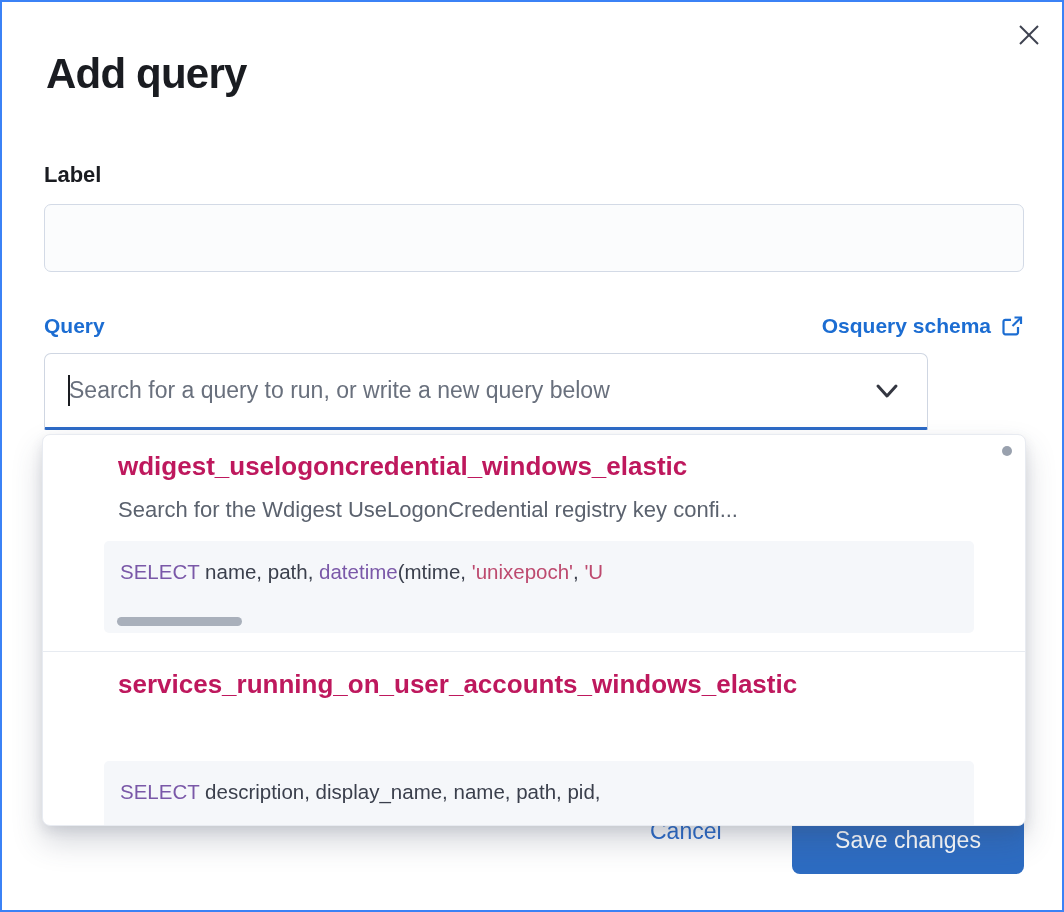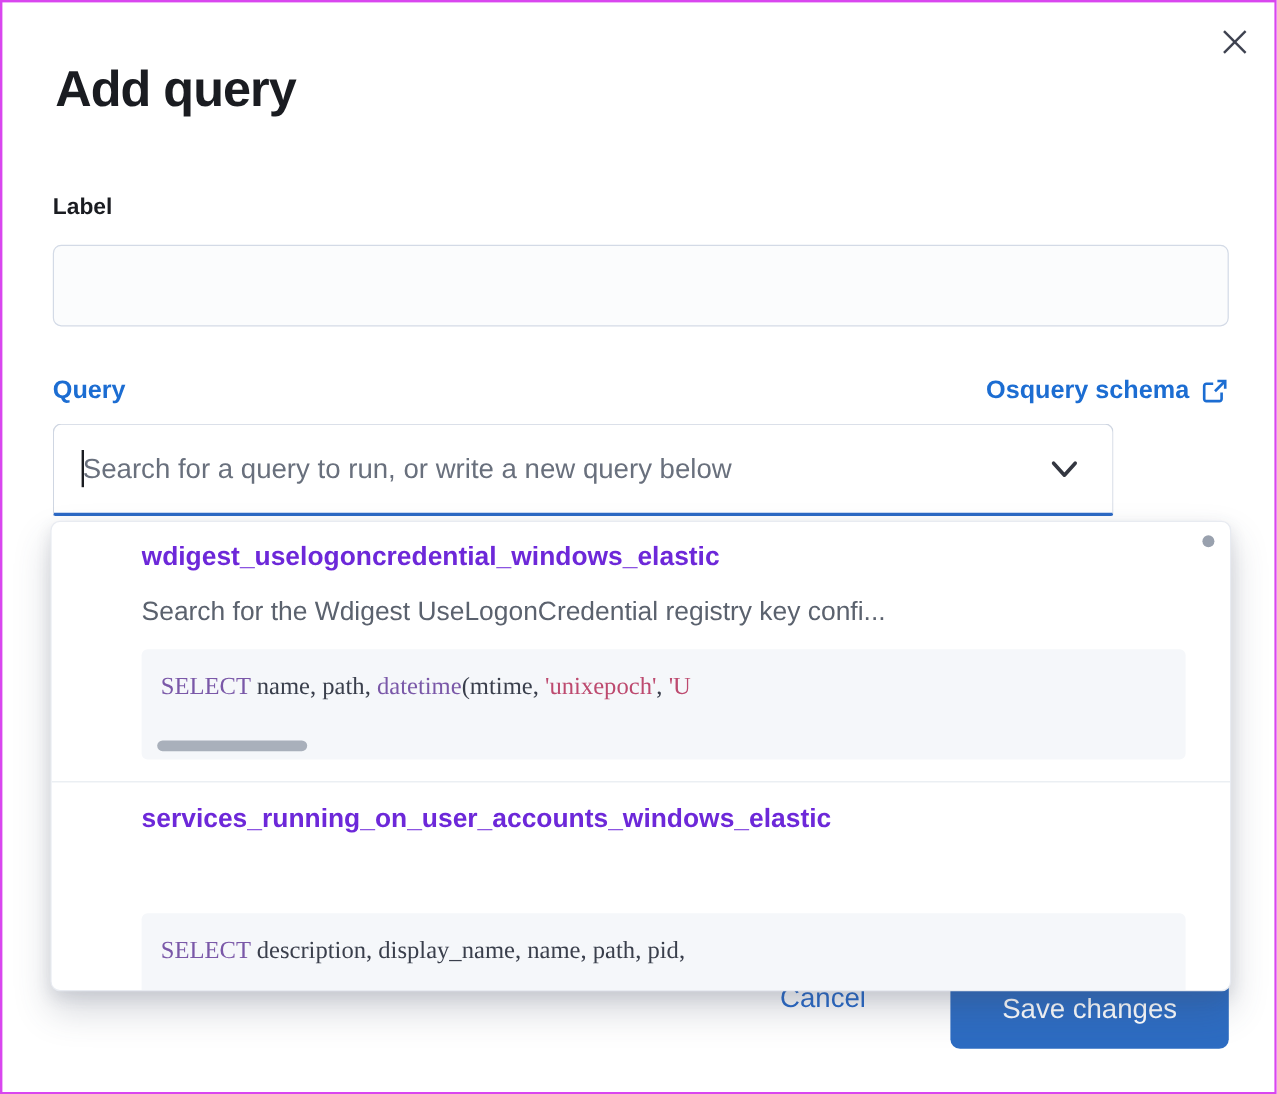--- a/index.html
+++ b/index.html
@@ -3,41 +3,41 @@
 <meta charset="utf-8">
 <style>
   * { margin: 0; padding: 0; box-sizing: border-box; }
   html, body { background: #ffffff; }
   body { font-family: "Liberation Sans", sans-serif; }
 
   .screen {
     position: relative;
     width: 1064px; height: 912px;
     background: #ffffff;
-    border: 2px solid #d946ef;
+    border: 2px solid #3b82f6;
     overflow: hidden;
   }
 
   
   .close-btn {
     position: absolute; top: 16px; right: 16px;
     width: 34px; height: 34px;
     display: flex; align-items: center; justify-content: center;
     cursor: pointer; background: transparent; border: none;
   }
   .modal-title {
     position: absolute; left: 44px; top: 48px;
     font-size: 42px; font-weight: 700; letter-spacing: -0.8px;
     color: #1a1c21;
   }
 
   
   .field-label {
     position: absolute; left: 42px; top: 160px;
-    font-size: 19px; font-weight: 700; color: #1a1c21;
+    font-size: 22px; font-weight: 700; color: #1a1c21;
   }
   .label-input {
     position: absolute; left: 42px; top: 202px;
     width: 980px; height: 68px;
     background: #fbfcfd;
     border: 1px solid #d3dae6; border-radius: 7px;
     font-size: 21px; color: #343741; padding: 0 20px;
     outline: none;
   }
 
@@ -89,34 +89,34 @@
     overflow: hidden;
     z-index: 5;
   }
   .scroll-dot {
     position: absolute; right: 13px; top: 11px;
     width: 10px; height: 10px; border-radius: 50%;
     background: #99a1ae;
   }
   .opt-title {
     position: absolute; left: 75px;
-    font-size: 22px; font-weight: 700; color: #6d28d9;
+    font-size: 26px; font-weight: 700; color: #be185d;
     white-space: nowrap; overflow: hidden; max-width: 880px;
   }
   .opt-desc {
     position: absolute; left: 75px;
     font-size: 22px; color: #5b626e;
     white-space: nowrap; overflow: hidden; max-width: 880px;
   }
   .opt-code {
-    position: absolute; left: 75px;
+    position: absolute; left: 61px;
     width: 870px;
     background: #f5f7fa; border-radius: 5px;
     padding: 17px 16px;
-    font-family: Liberation Serif, serif;
+    font-family: Liberation Sans, sans-serif;
     font-size: 20.5px; line-height: 1.4;
     white-space: nowrap; overflow: hidden;
   }
   .opt-code.first { height: 92px; }
   .opt-code.second { height: 100px; }
   .tok-keyword, .tok-function { color: #7a58a8; }
   .tok-plain { color: #3a3f4c; }
   .tok-string { color: #bd4a6f; }
   .hscroll-thumb {
     position: absolute; left: 13px; bottom: 7px;

